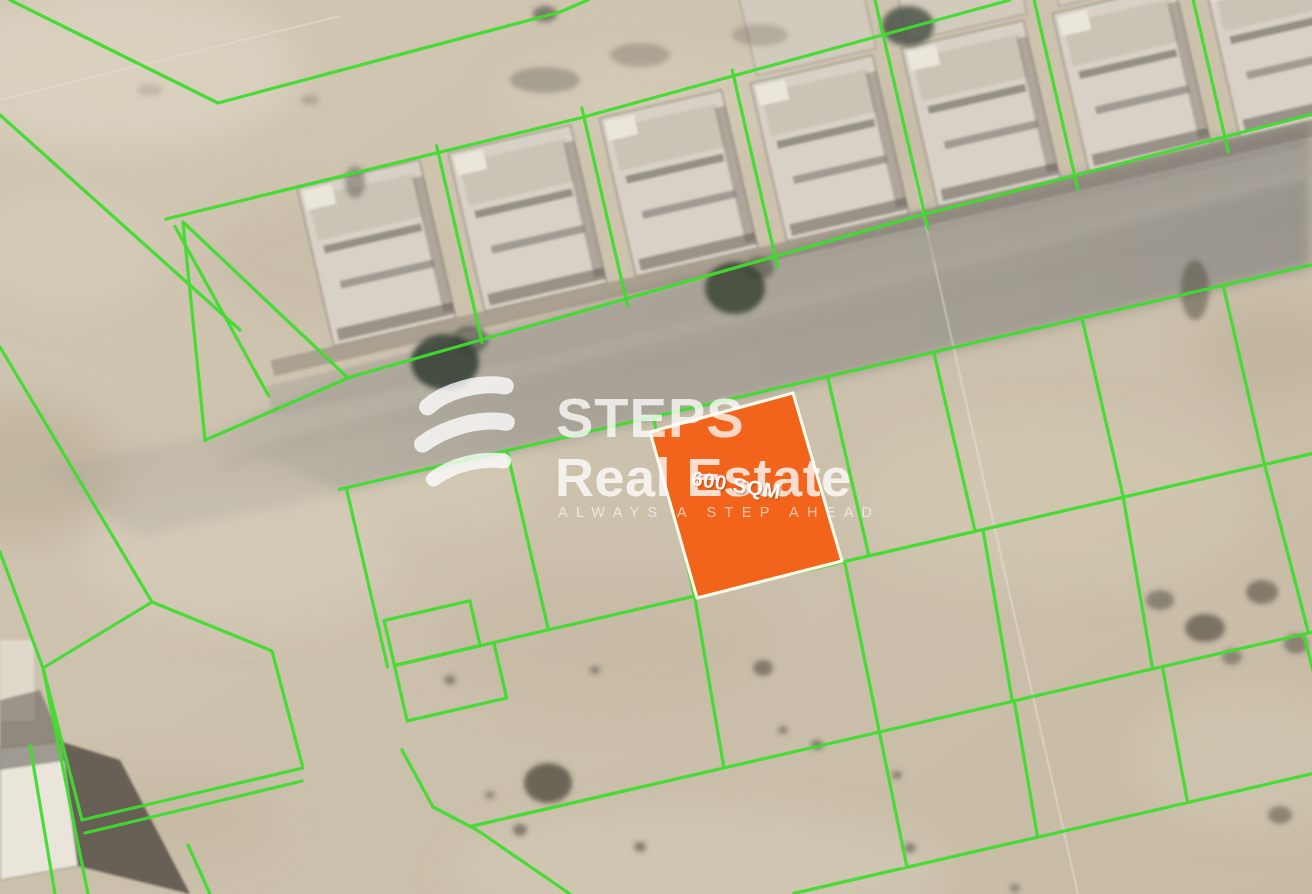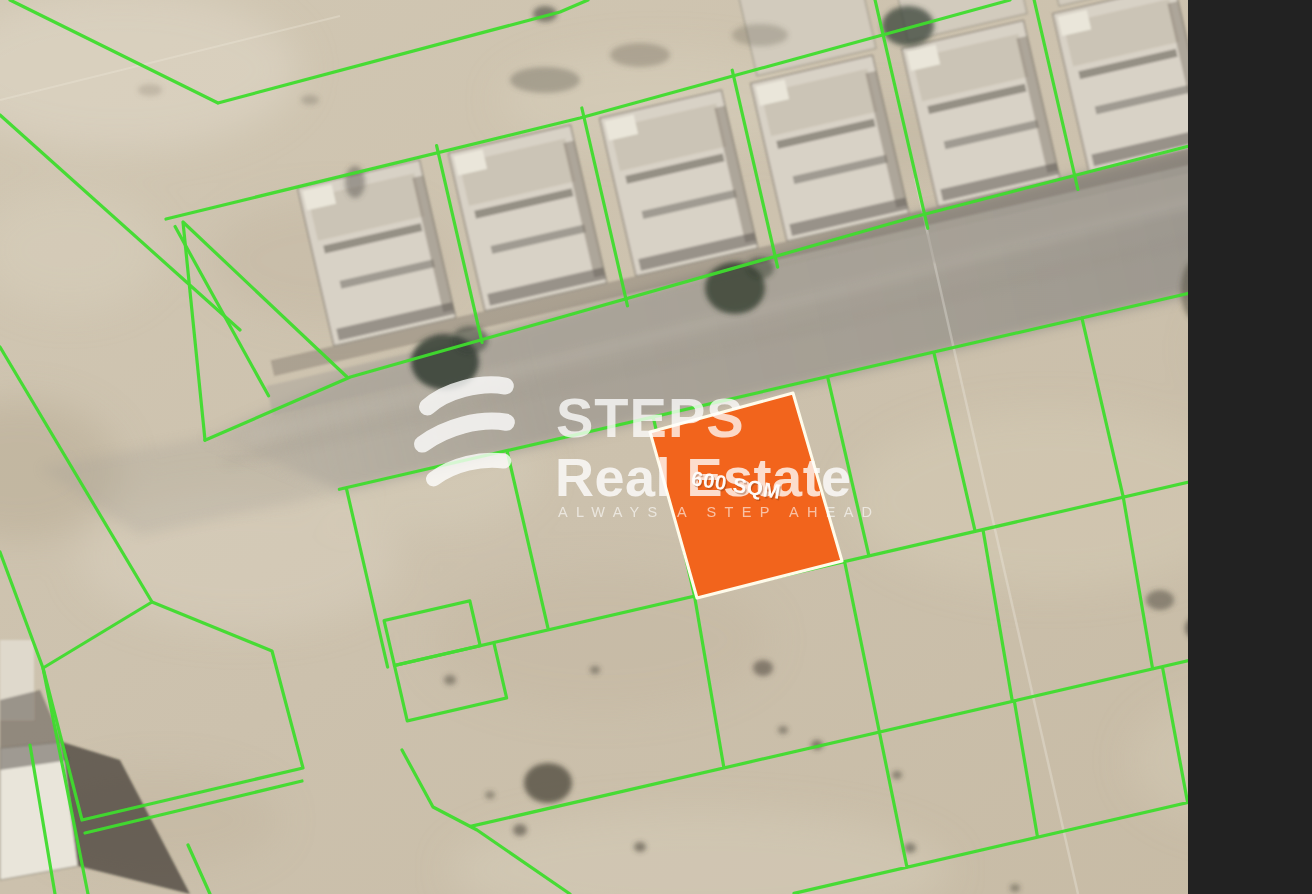--- a/index.html
+++ b/index.html
@@ -1,16 +1,16 @@
 <!DOCTYPE html>
 <html><head>
 <meta charset="utf-8">
 <style>
   html,body{margin:0;padding:0;background:#222;}
-  .stage{width:1188px;height:894px;position:relative;overflow:hidden;font-family:"Liberation Sans",sans-serif;}
+  .stage{width:1312px;height:894px;position:relative;overflow:hidden;font-family:"Liberation Sans",sans-serif;}
   svg{display:block}
   .brand-top{font-weight:bold;font-size:56px;letter-spacing:1px;opacity:.75}
   .brand-bottom{font-weight:bold;font-size:54px;letter-spacing:0.5px;opacity:.78}
   .tagline{font-size:14.5px;letter-spacing:8.3px;opacity:.6}
   .plot-label{font-weight:bold;font-size:20.5px;letter-spacing:.5px}
 </style>
 </head>
 <body>
 
 <div class="stage">

